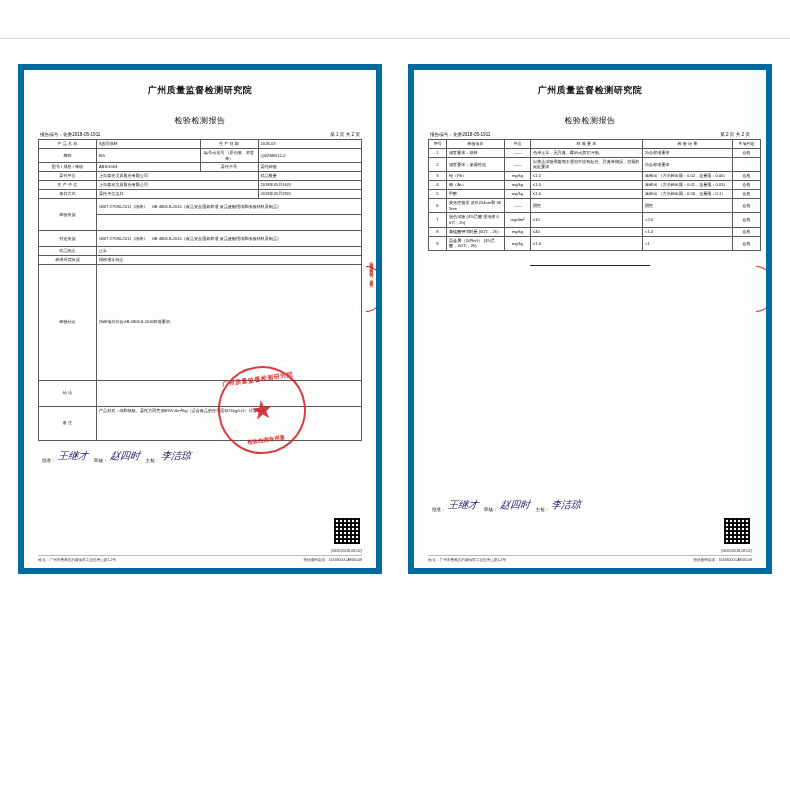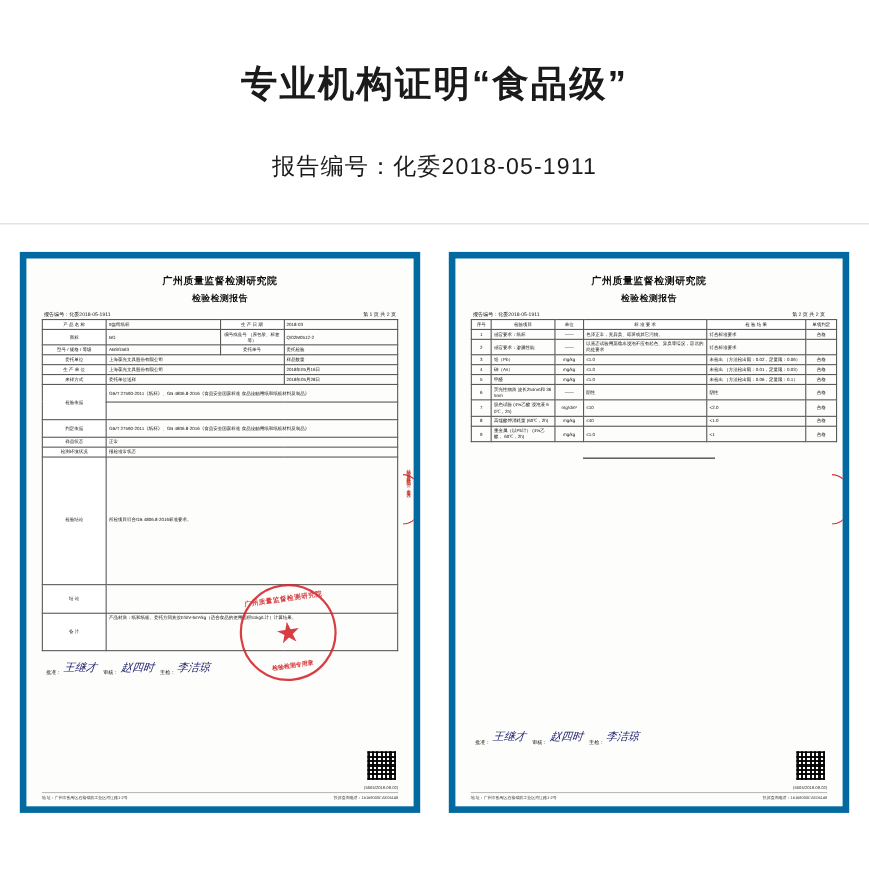--- a/index.html
+++ b/index.html
@@ -58,22 +58,22 @@
   }
   .cert-head { text-align: center; }
   .cert-org {
     font-size: 9px;
     font-weight: bold;
     letter-spacing: 0.5px;
     color: #111;
   }
   .cert-title {
     font-size: 8px;
-    font-weight: bold;
-    margin-top: 4px;
+    font-weight: normal;
+    margin-top: 18px;
     letter-spacing: 0.5px;
   }
   .cert-sub {
     display: flex;
     justify-content: space-between;
     font-size: 4.6px;
     margin-top: 6px;
     padding: 0 2px 2px 2px;
   }
   
@@ -189,24 +189,20 @@
     width: 120px; height: 1px; background: #222;
     margin: 14px auto 0 auto;
   }
   .hdr-row td { background: #fff; text-align: center; font-size: 4.1px; }
 </style>
 </head>
 <body>
 
 <div class="page">
 
-  <div class="header">
-    <div class="headline">专业机构证明“食品级”</div>
-    <div class="report-no">报告编号：化委2018-05-1911</div>
-  </div>
   <div class="divider"></div>
 
   <div class="certs">
 
     <div class="cert leftdoc">
       <div class="cert-head">
         <div class="cert-org">广州质量监督检测研究院</div>
         <div class="cert-title">检验检测报告</div>
       </div>
       <div class="cert-sub">

